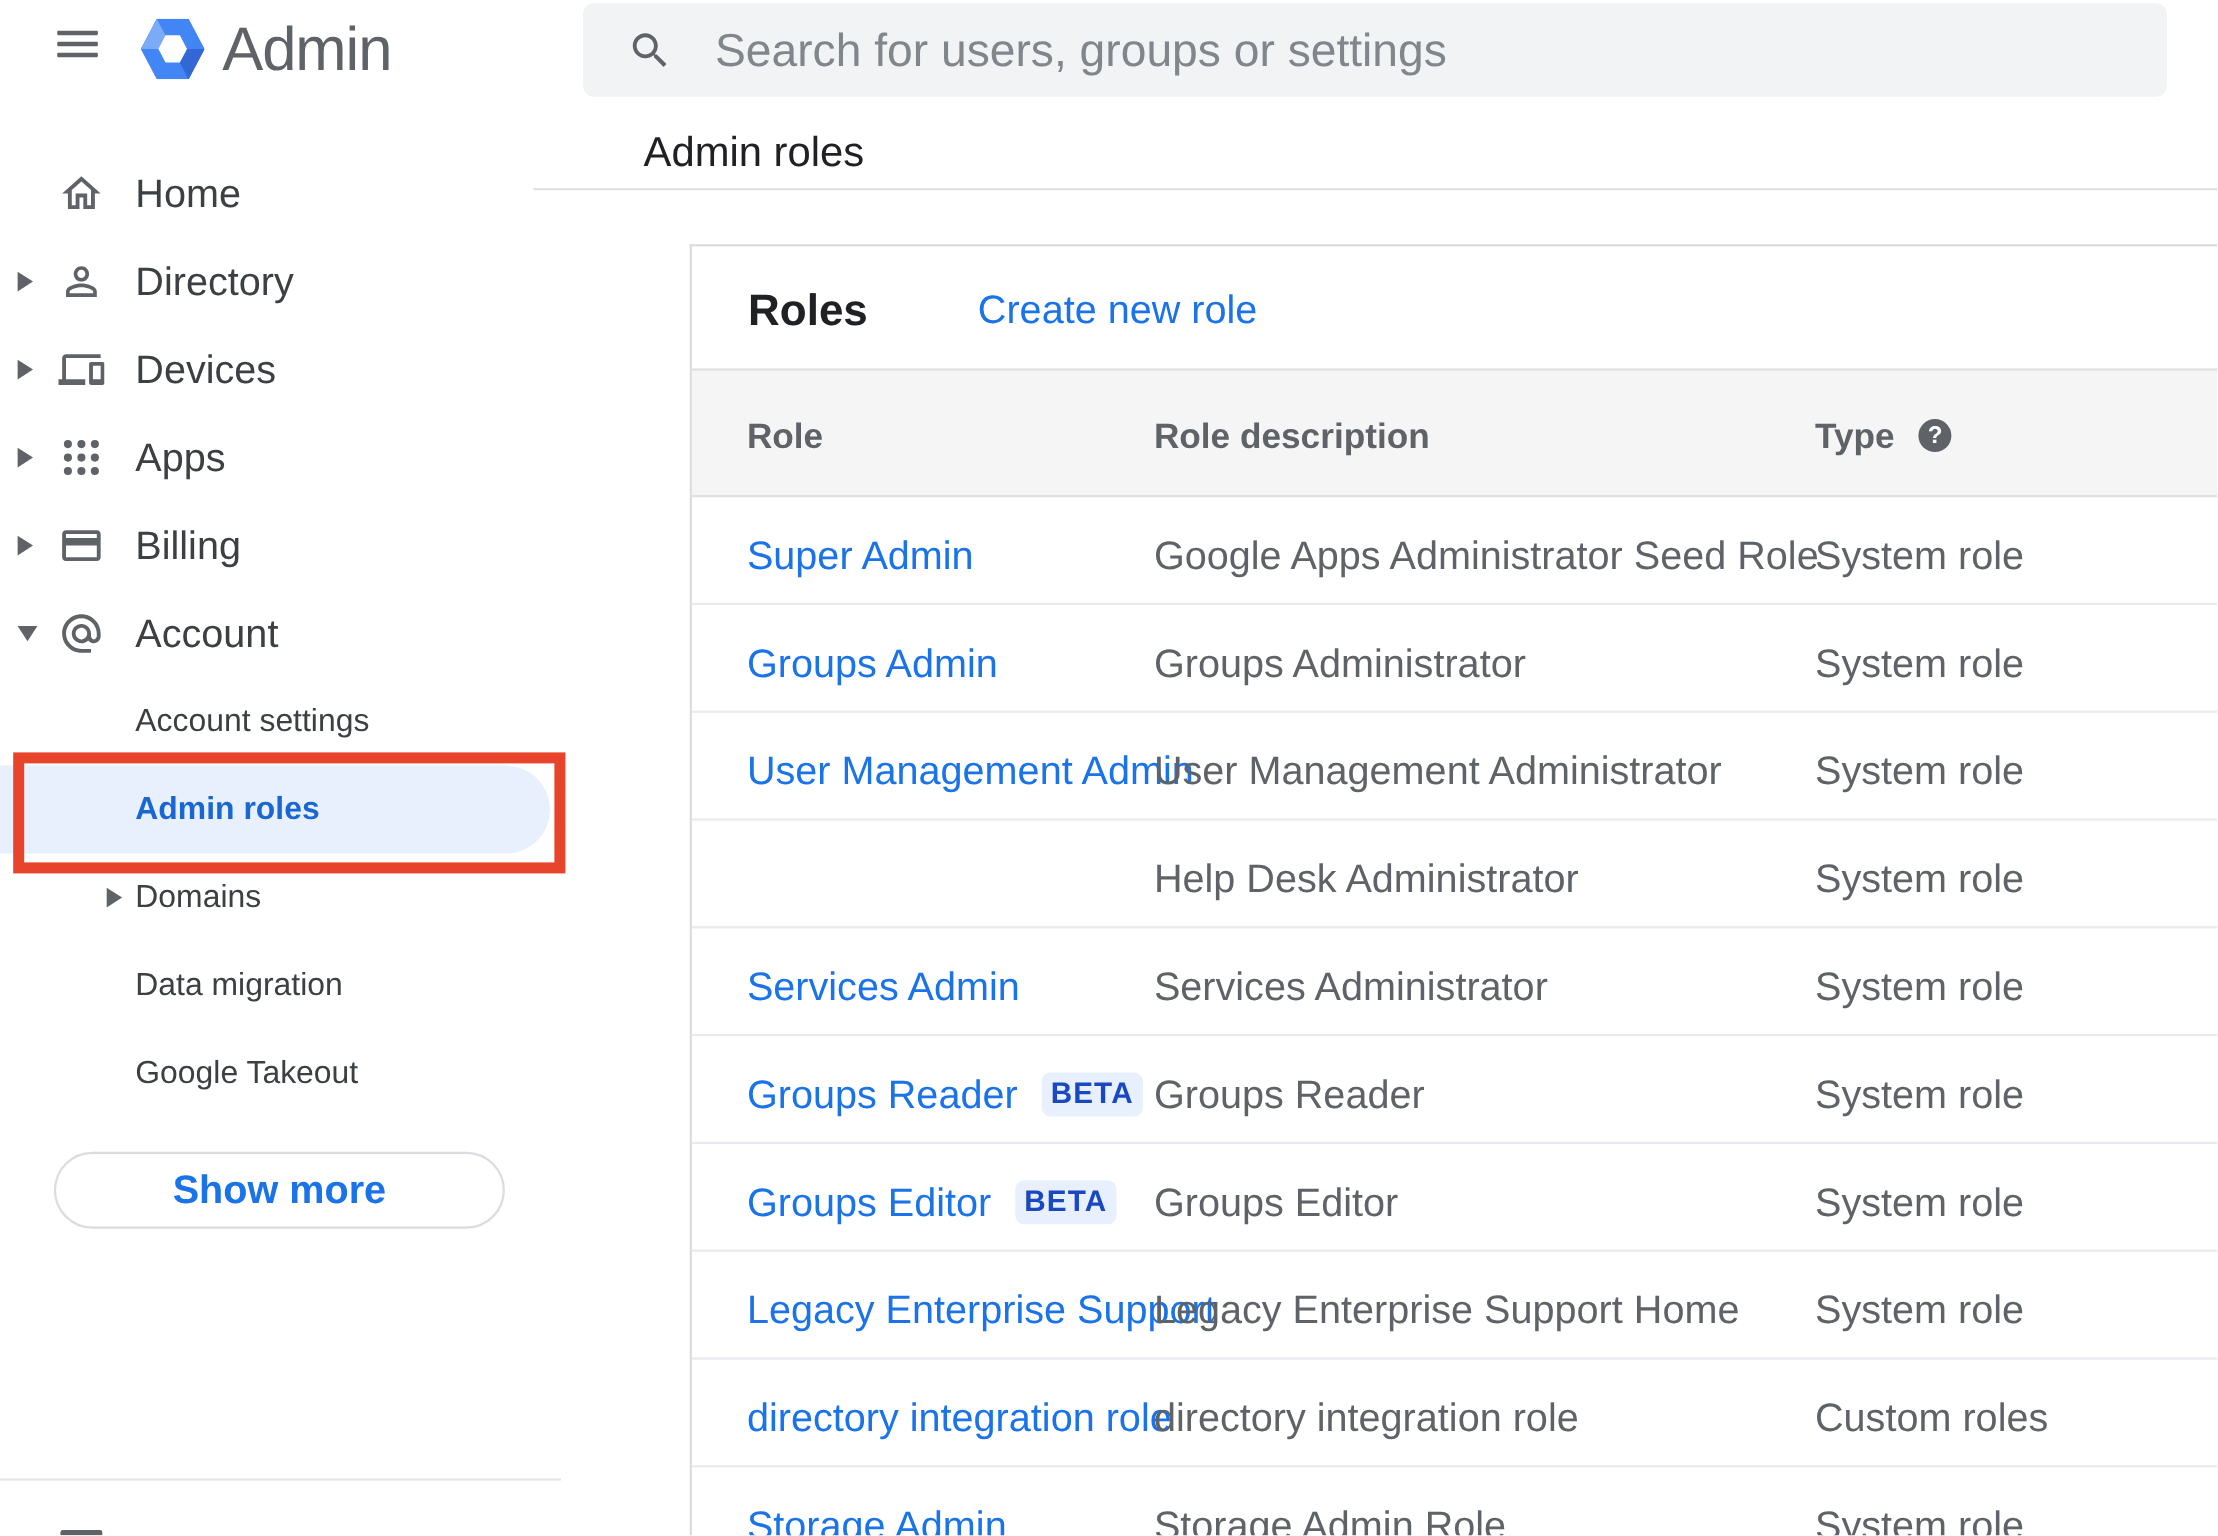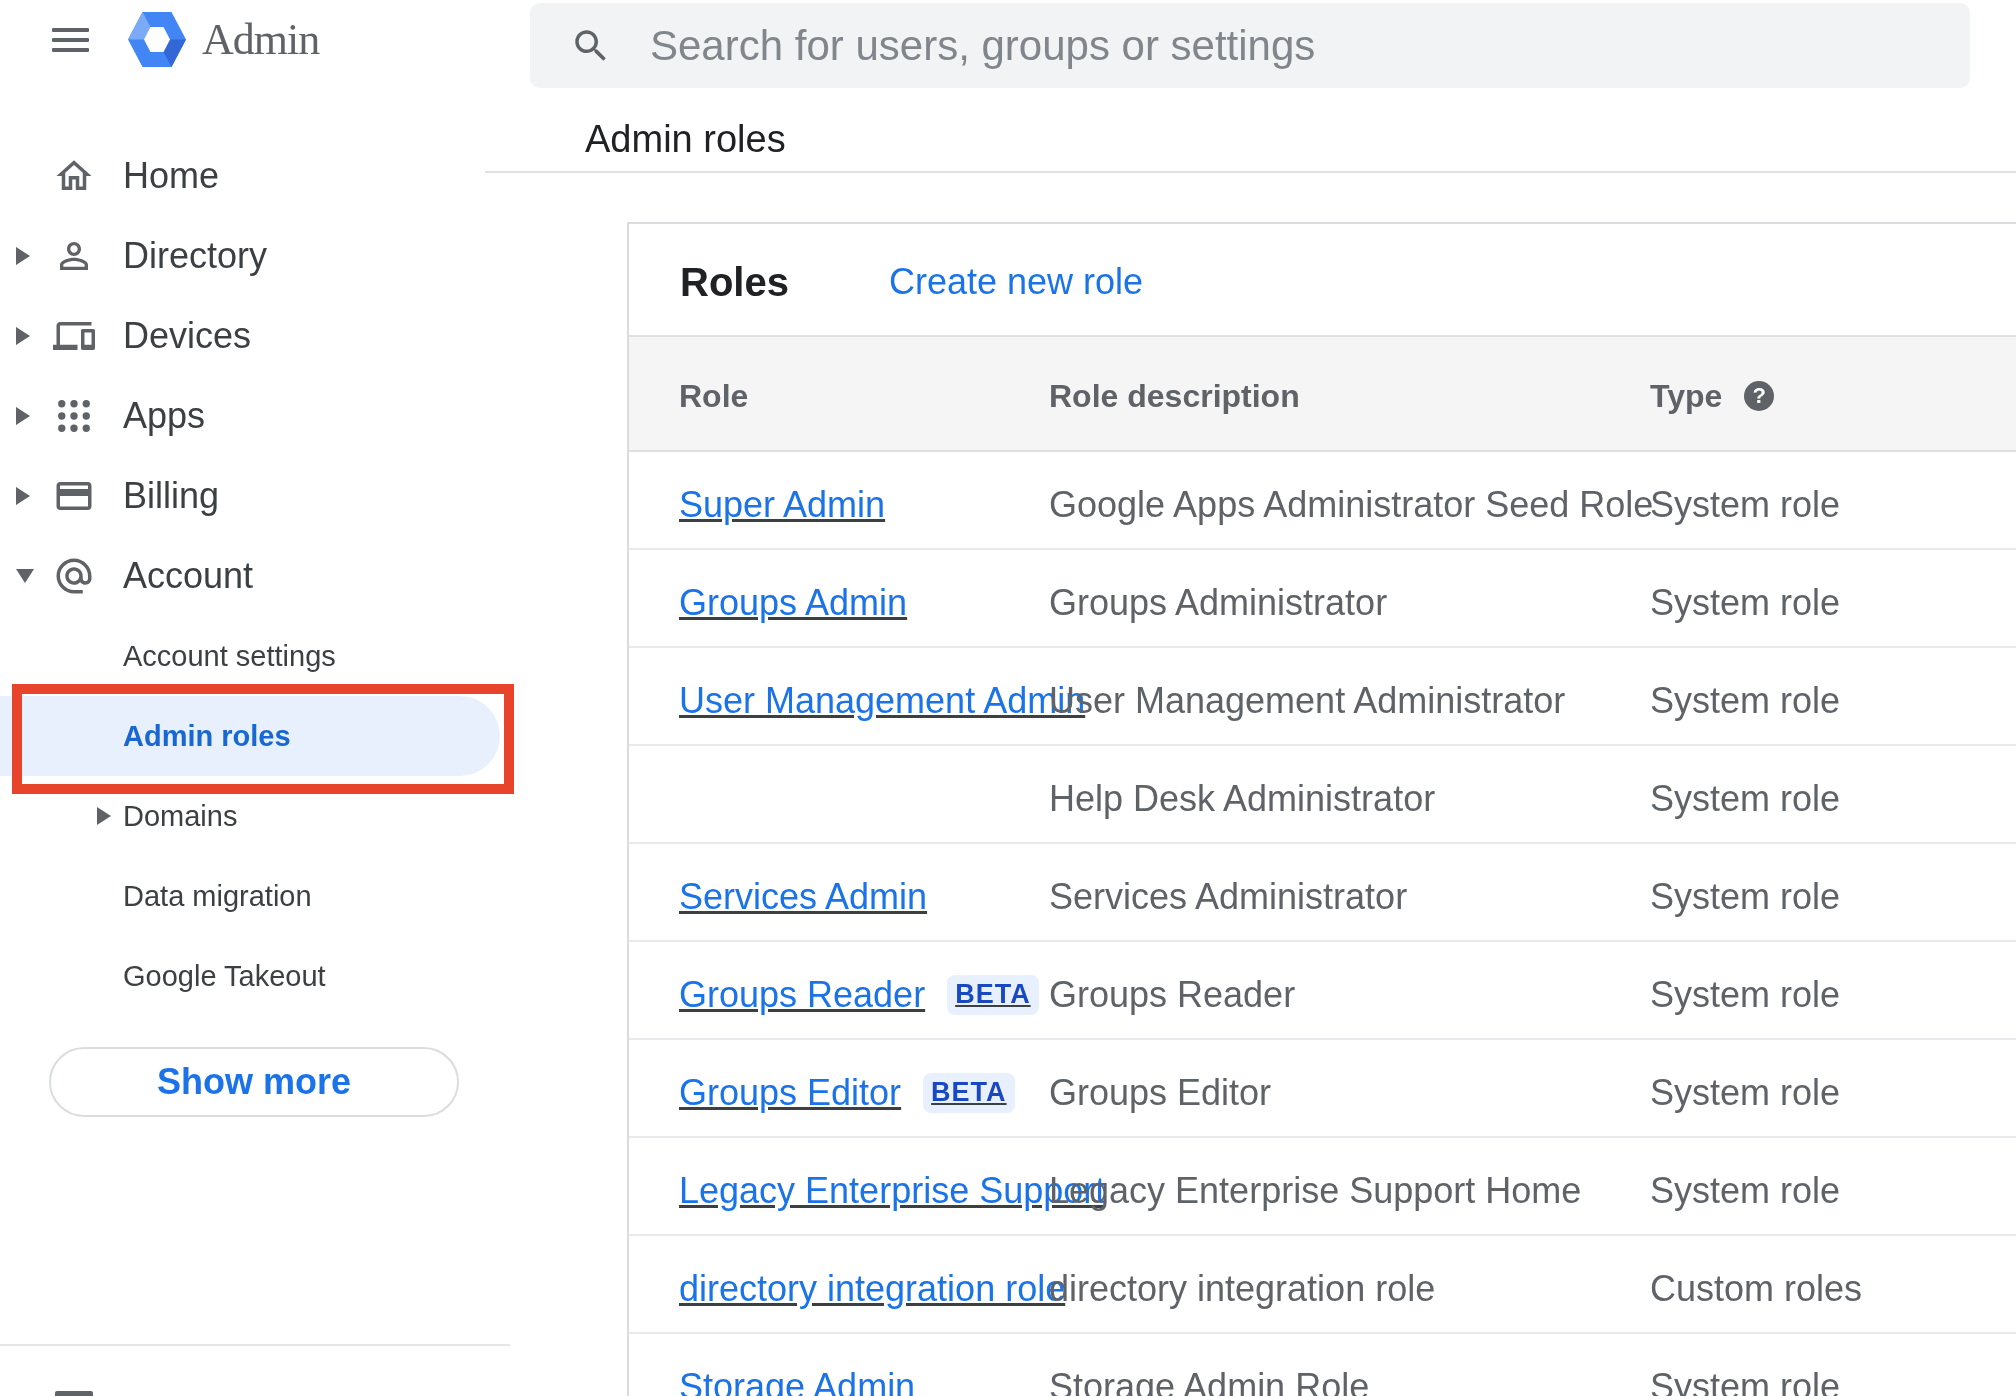--- a/index.html
+++ b/index.html
@@ -4,21 +4,21 @@
 <style>
   html,body{margin:0;padding:0;background:#fff;}
   .canvas{position:relative;width:2016px;height:1396px;background:#fff;overflow:hidden;
           font-family:"Liberation Sans","DejaVu Sans",sans-serif;color:#3c4043;}
 
   
   .sidebar{position:absolute;left:0;top:0;width:516px;height:1396px;background:#fff;}
   .hamburger{position:absolute;left:52px;top:28px;width:37px;height:27px;cursor:pointer;}
   .hamburger span{display:block;width:37px;height:4px;background:#5f6368;border-radius:1px;margin-bottom:6px;}
   .logo{position:absolute;left:128px;top:12px;display:flex;align-items:center;}
-  .logo-text{margin-left:16px;font-size:44px;color:#5f6368;letter-spacing:-1px;font-family:Liberation Serif, serif;}
+  .logo-text{margin-left:16px;font-size:56px;color:#5f6368;letter-spacing:-1px;}
 
   .nav{position:absolute;left:0;top:136px;width:516px;}
   .nav-item{position:relative;height:80px;cursor:pointer;}
   .arrow-slot{position:absolute;left:16px;top:50%;transform:translateY(-50%);}
   .icon-slot{position:absolute;left:53px;top:50%;transform:translateY(-50%);width:42px;height:42px;}
   .icon-slot svg{width:42px;height:42px;fill:#5f6368;}
   .nav-label{position:absolute;left:123px;top:50%;transform:translateY(-50%);font-size:36px;color:#3c4043;}
 
   .sub-item{position:relative;height:80px;cursor:pointer;}
   .sub-item.active{background:#e8f0fe;width:500px;border-radius:0 40px 40px 0;}
@@ -61,21 +61,21 @@
   .thead{position:relative;height:117px;background:#f5f5f5;box-sizing:border-box;
          border-top:2px solid #e0e0e0;border-bottom:2px solid #e0e0e0;}
   .th{position:absolute;top:0;height:100%;display:flex;align-items:center;padding-top:5px;box-sizing:border-box;
       font-size:32px;font-weight:700;color:#5f6368;}
   .th-role{left:50px;} .th-desc{left:420px;} .th-type{left:1021px;}
   .help-circle{margin-left:22px;width:30px;height:30px;border-radius:50%;background:#5f6368;color:#fff;
                font-size:22px;font-weight:700;display:flex;align-items:center;justify-content:center;cursor:pointer;}
 
   .trow{position:relative;height:98px;box-sizing:border-box;border-bottom:2px solid #e8eaed;}
   .cell{position:absolute;top:0;height:100%;display:flex;align-items:center;padding-top:10px;box-sizing:border-box;}
-  .cell-role{left:50px;gap:22px;text-decoration:underline;} .cell-desc{left:420px;} .cell-type{left:1021px;}
+  .cell-role{left:50px;gap:22px;} .cell-desc{left:420px;} .cell-type{left:1021px;}
   .role-link{font-size:36px;color:#1a73e8;cursor:pointer;text-decoration:none;}
   .desc-text,.type-text{font-size:36px;color:#5f6368;}
   .beta-badge{background:#e8f0fe;color:#1948c0;font-size:27px;font-weight:700;letter-spacing:1px;
               padding:5px 8px;border-radius:8px;line-height:1.1;}
 </style>
 </head>
 <body>
 
 <div class="canvas">
 

